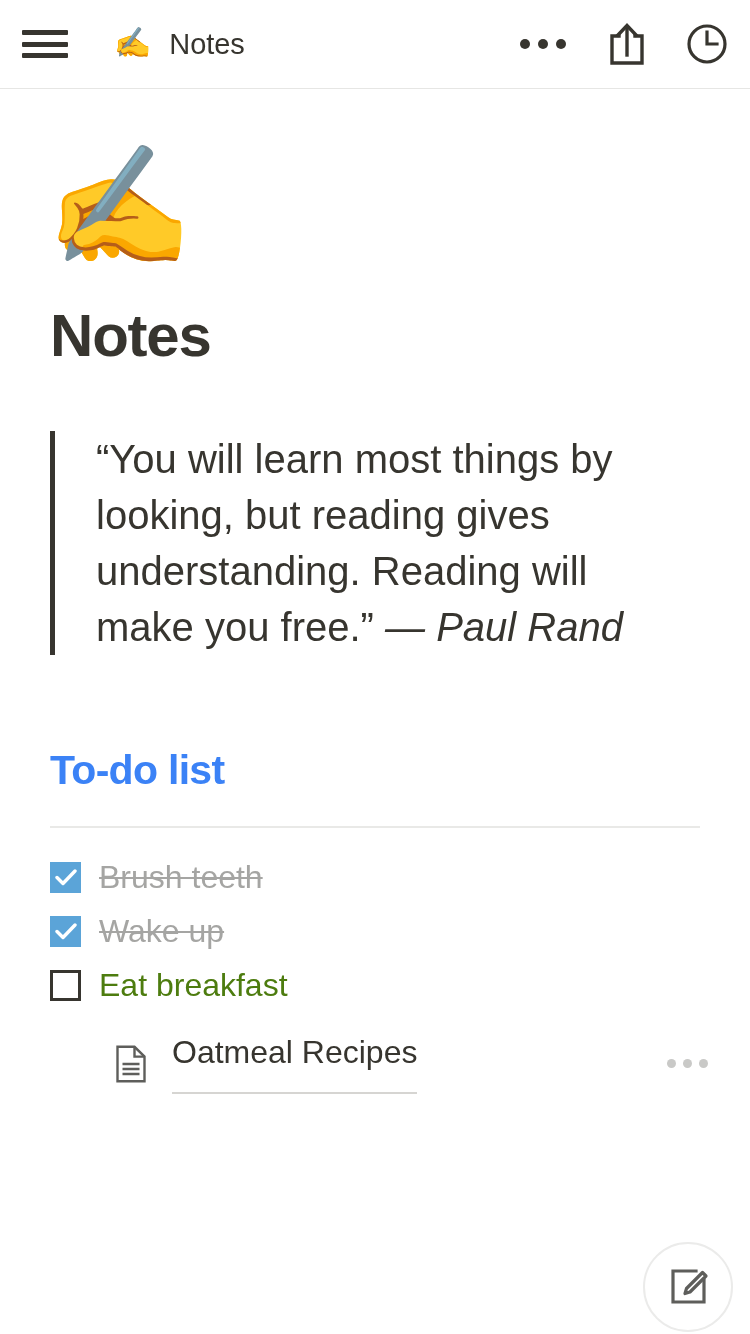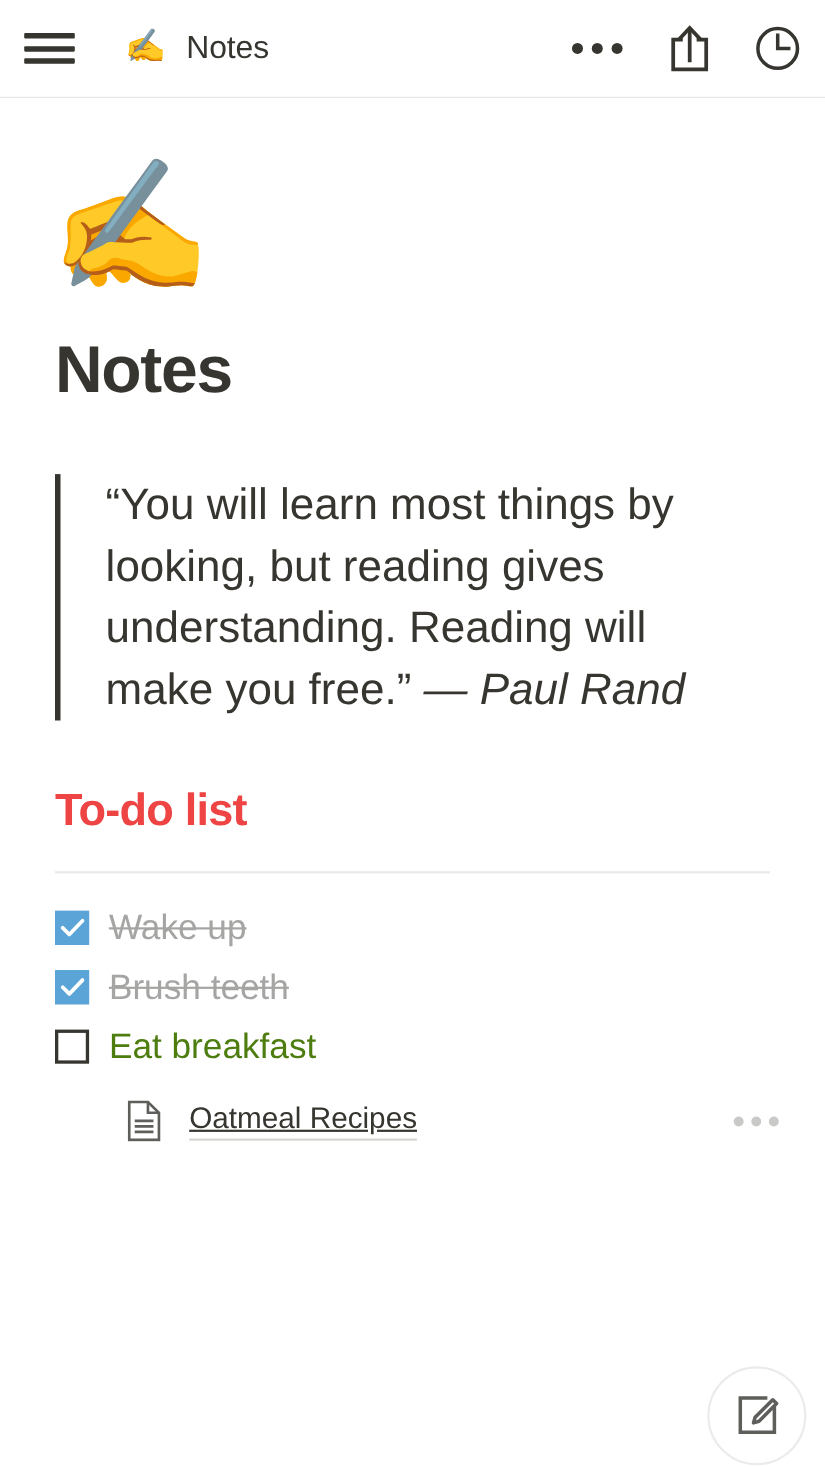--- a/index.html
+++ b/index.html
@@ -131,23 +131,23 @@
     max-width: 620px;
   }
   .quote .author {
     font-style: italic;
   }
 
   
   .section-heading {
     font-size: 41px;
     font-weight: bold;
-    color: #ef4444;
+    color: #3b82f6;
     letter-spacing: -0.7px;
-    margin-top: 58px;
+    margin-top: 92px;
   }
 
   .divider {
     height: 2px;
     background: #E9E9E7;
     margin-top: 32px;
     width: 650px;
   }
 
   
@@ -203,27 +203,26 @@
   }
   .doc-icon {
     width: 38px;
     height: 38px;
     flex: 0 0 auto;
     display: flex;
     align-items: center;
     justify-content: center;
   }
   .page-link-title {
-    font-size: 27px;
+    font-size: 32px;
     color: #37352F;
     margin-left: 22px;
     border-bottom: 2px solid #D6D5D2;
-    padding-bottom: 3px;
+    padding-bottom: 21px;
     line-height: 1.15;
-    text-decoration: underline;
   }
   .row-spacer { flex: 1 1 auto; }
   .dots-muted {
     display: flex;
     gap: 7px;
     align-items: center;
     padding: 10px 4px;
     cursor: pointer;
   }
   .dots-muted i {
@@ -308,30 +307,30 @@
   <div class="divider"></div>
 
   <div class="todo-list">
 
     <div class="todo done">
       <div class="cbox checked">
         <svg width="22" height="18" viewBox="0 0 22 18" fill="none" stroke="#ffffff" stroke-width="3.4" stroke-linecap="round" stroke-linejoin="round">
           <path d="M2 9.5 L8 15.5 L20 3"></path>
         </svg>
       </div>
-      <div class="todo-label">Wake up</div>
+      <div class="todo-label">Brush teeth</div>
     </div>
 
     <div class="todo done">
       <div class="cbox checked">
         <svg width="22" height="18" viewBox="0 0 22 18" fill="none" stroke="#ffffff" stroke-width="3.4" stroke-linecap="round" stroke-linejoin="round">
           <path d="M2 9.5 L8 15.5 L20 3"></path>
         </svg>
       </div>
-      <div class="todo-label">Brush teeth</div>
+      <div class="todo-label">Wake up</div>
     </div>
 
     <div class="todo">
       <div class="cbox unchecked">
         
       </div>
       <div class="todo-label">Eat breakfast</div>
     </div>
 
   </div>

